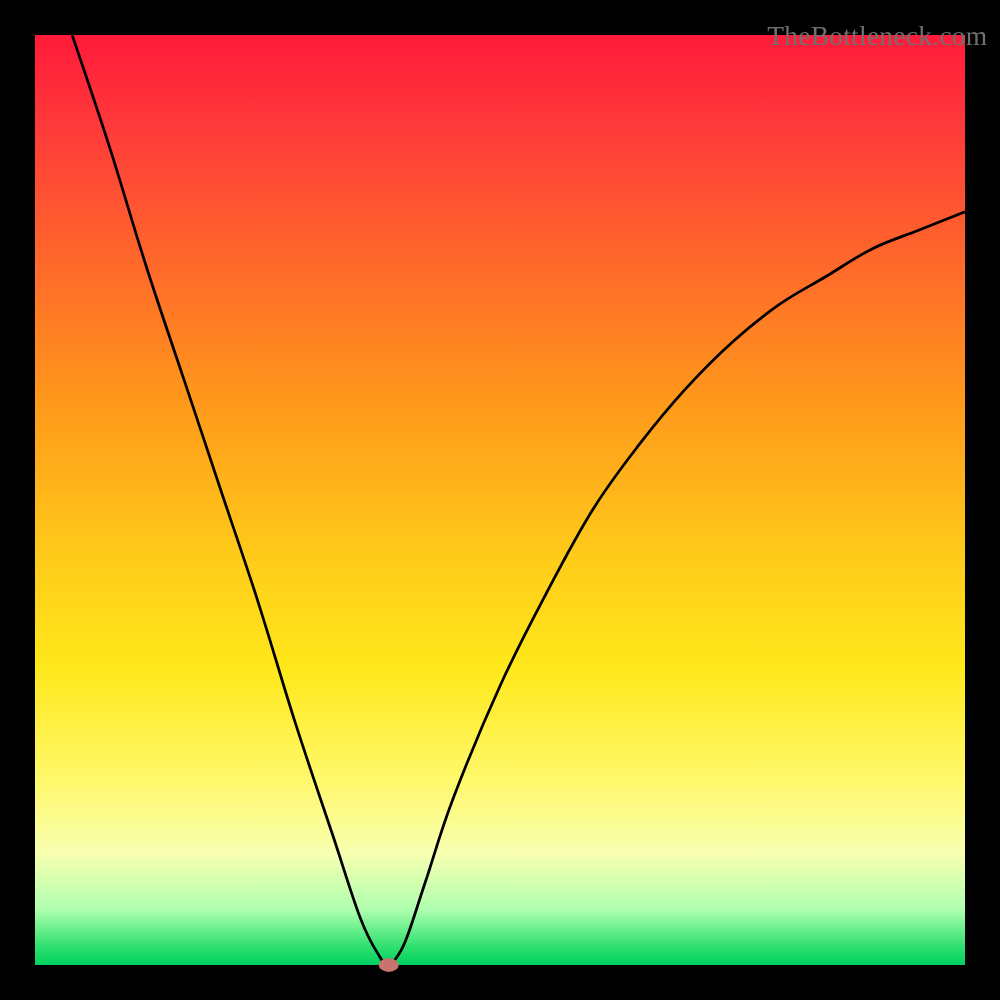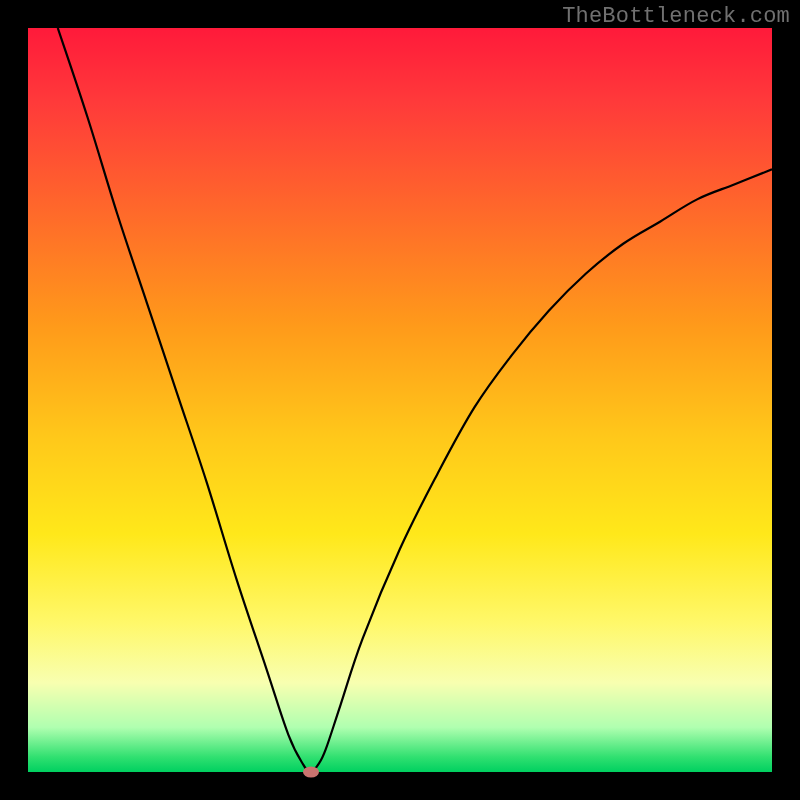--- a/index.html
+++ b/index.html
@@ -41,24 +41,24 @@
   .marker {
     position: absolute;
     width: 16px;
     height: 11px;
     border-radius: 50%;
     background: #c9736f;
     transform: translate(-50%, -50%);
   }
   .watermark {
     position: absolute;
-    top: 4px;
+    top: 16px;
     right: 10px;
     color: #707070;
-    font-family: Liberation Mono, monospace;
+    font-family: Liberation Serif, serif;
     font-size: 22px;
     letter-spacing: 0.2px;
   }
 </style>
 </head>
 <body>
 
 <div class="frame">
   <div class="plot">
     <svg class="curve" viewBox="0 0 744 744" preserveAspectRatio="none">

